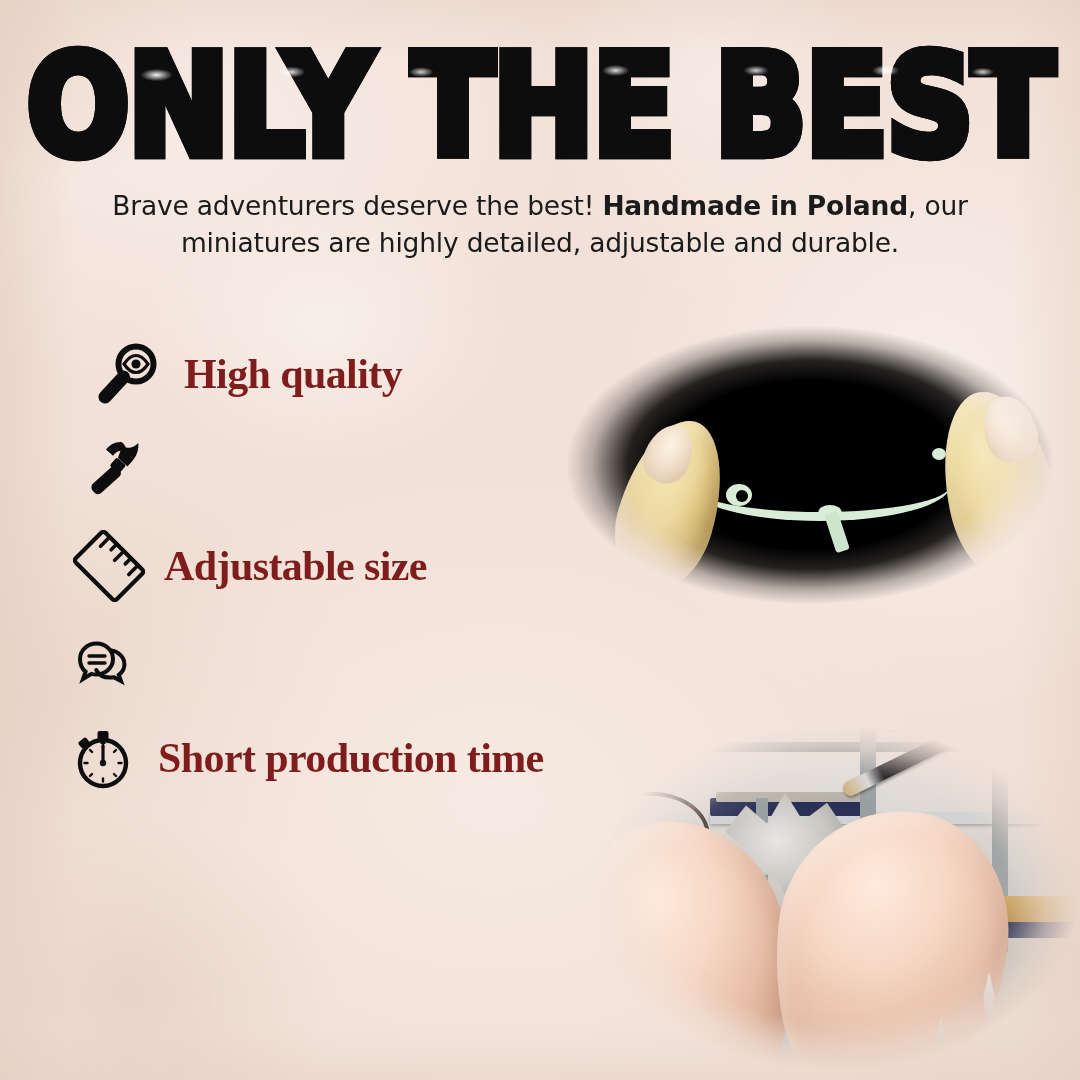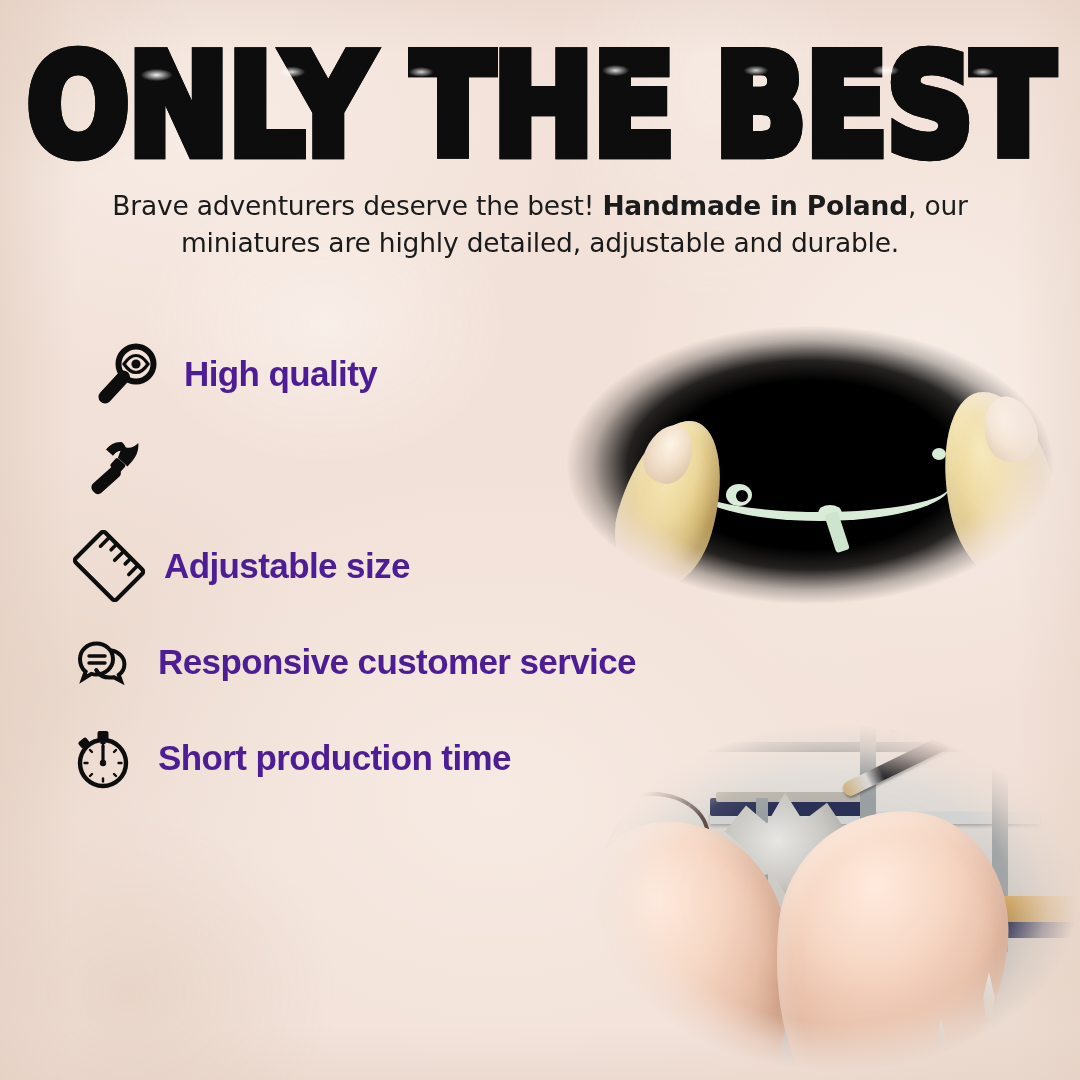--- a/index.html
+++ b/index.html
@@ -92,25 +92,25 @@
     display:flex;align-items:center;
     height:96px;
     gap:18px;
   }
   .feature .ic{
     width:74px;height:74px;flex:0 0 74px;
     display:flex;align-items:center;justify-content:center;
   }
   .feature .ic svg{display:block;}
   .feature .label{
-    font-family:Liberation Sans, sans-serif;
+    font-family:Liberation Serif, serif;
     font-weight:700;
-    font-size:35px;
+    font-size:42px;
     letter-spacing:-0.6px;
-    color:#4c1d95;
+    color:#7f1d1d;
     white-space:nowrap;
   }
   
   .f0{margin-left:30px;}
   .f1{margin-left:20px;}
   .f2{margin-left:10px;}
   .f3{margin-left:4px;}
   .f4{margin-left:4px;}
   .f5{margin-left:0px;}
 
@@ -353,21 +353,20 @@
     </div>
 
     <div class="feature f3">
       <span class="ic">
         <svg width="72" height="72" viewBox="0 0 72 72">
           <path d="M46 33c0 8.6-7.6 15.5-17 15.5-1.6 0-3.2-.2-4.6-.6L16 53l2.6-7.3C15 42.9 13 38.2 13 33c0-8.6 7.4-15.5 16.5-15.5S46 24.4 46 33Z" fill="none" stroke="#0d0d0d" stroke-width="4"></path>
           <path d="M44 24.6c7.6.9 13.4 6.6 13.4 13.6 0 4.3-2.2 8.2-5.6 10.6l2.2 6.2-7.2-3.8c-1.2.3-2.5.4-3.8.4-6.2 0-11.5-3.1-13.8-7.6" fill="none" stroke="#0d0d0d" stroke-width="4" stroke-linecap="round"></path>
           <path d="M22 30h16M22 37h16" stroke="#0d0d0d" stroke-width="3.4" stroke-linecap="round"></path>
         </svg>
       </span>
-      <span class="label">Responsive customer service</span>
     </div>
 
     <div class="feature f4">
       <span class="ic">
         <svg width="72" height="72" viewBox="0 0 72 72">
           <circle cx="36" cy="41" r="23" fill="none" stroke="#0d0d0d" stroke-width="4.4"></circle>
           <rect x="30.5" y="9" width="11" height="9" rx="2" fill="#0d0d0d"></rect>
           <rect x="33.5" y="16" width="5" height="6" fill="#0d0d0d"></rect>
           <rect x="12" y="17" width="10" height="7.5" rx="2" fill="#0d0d0d" transform="rotate(-40 17 21)"></rect>
           <path d="M36 41 V24" stroke="#0d0d0d" stroke-width="3.2" stroke-linecap="round"></path>

